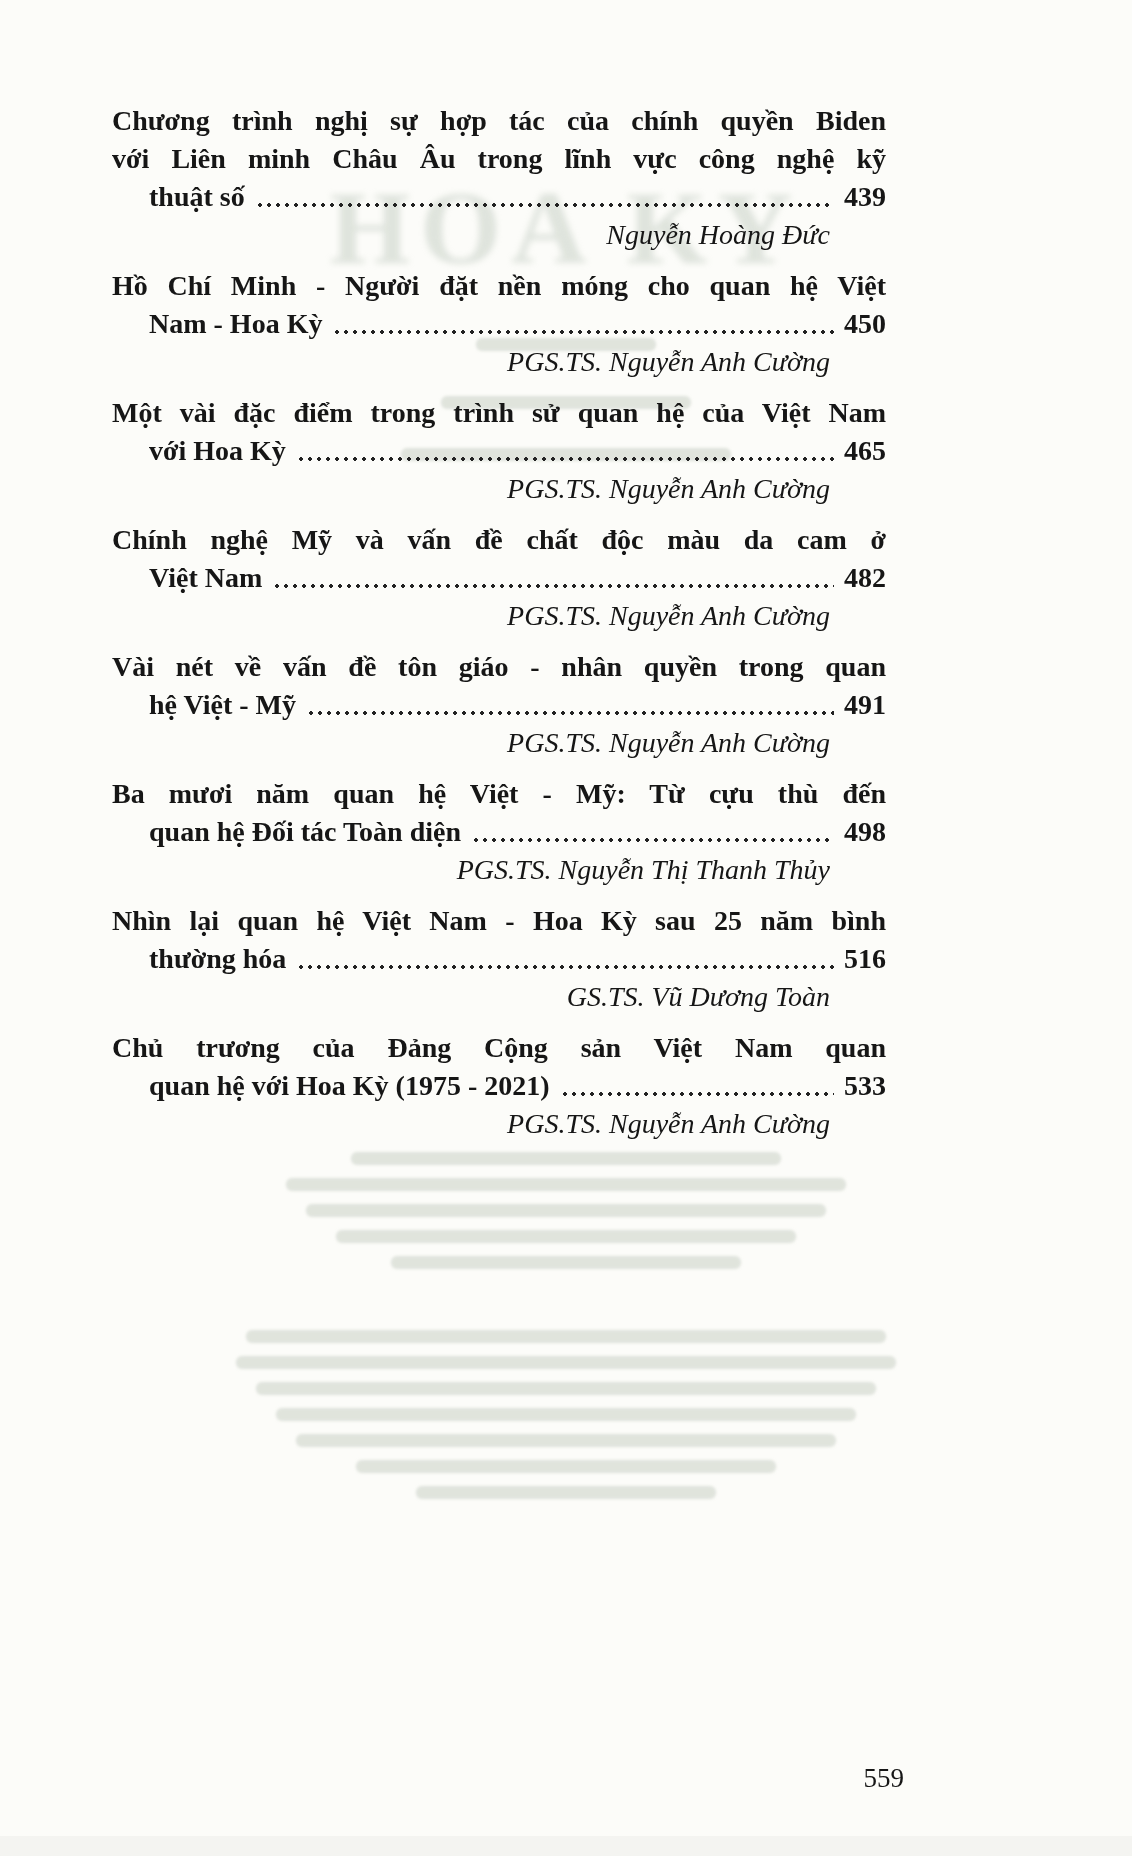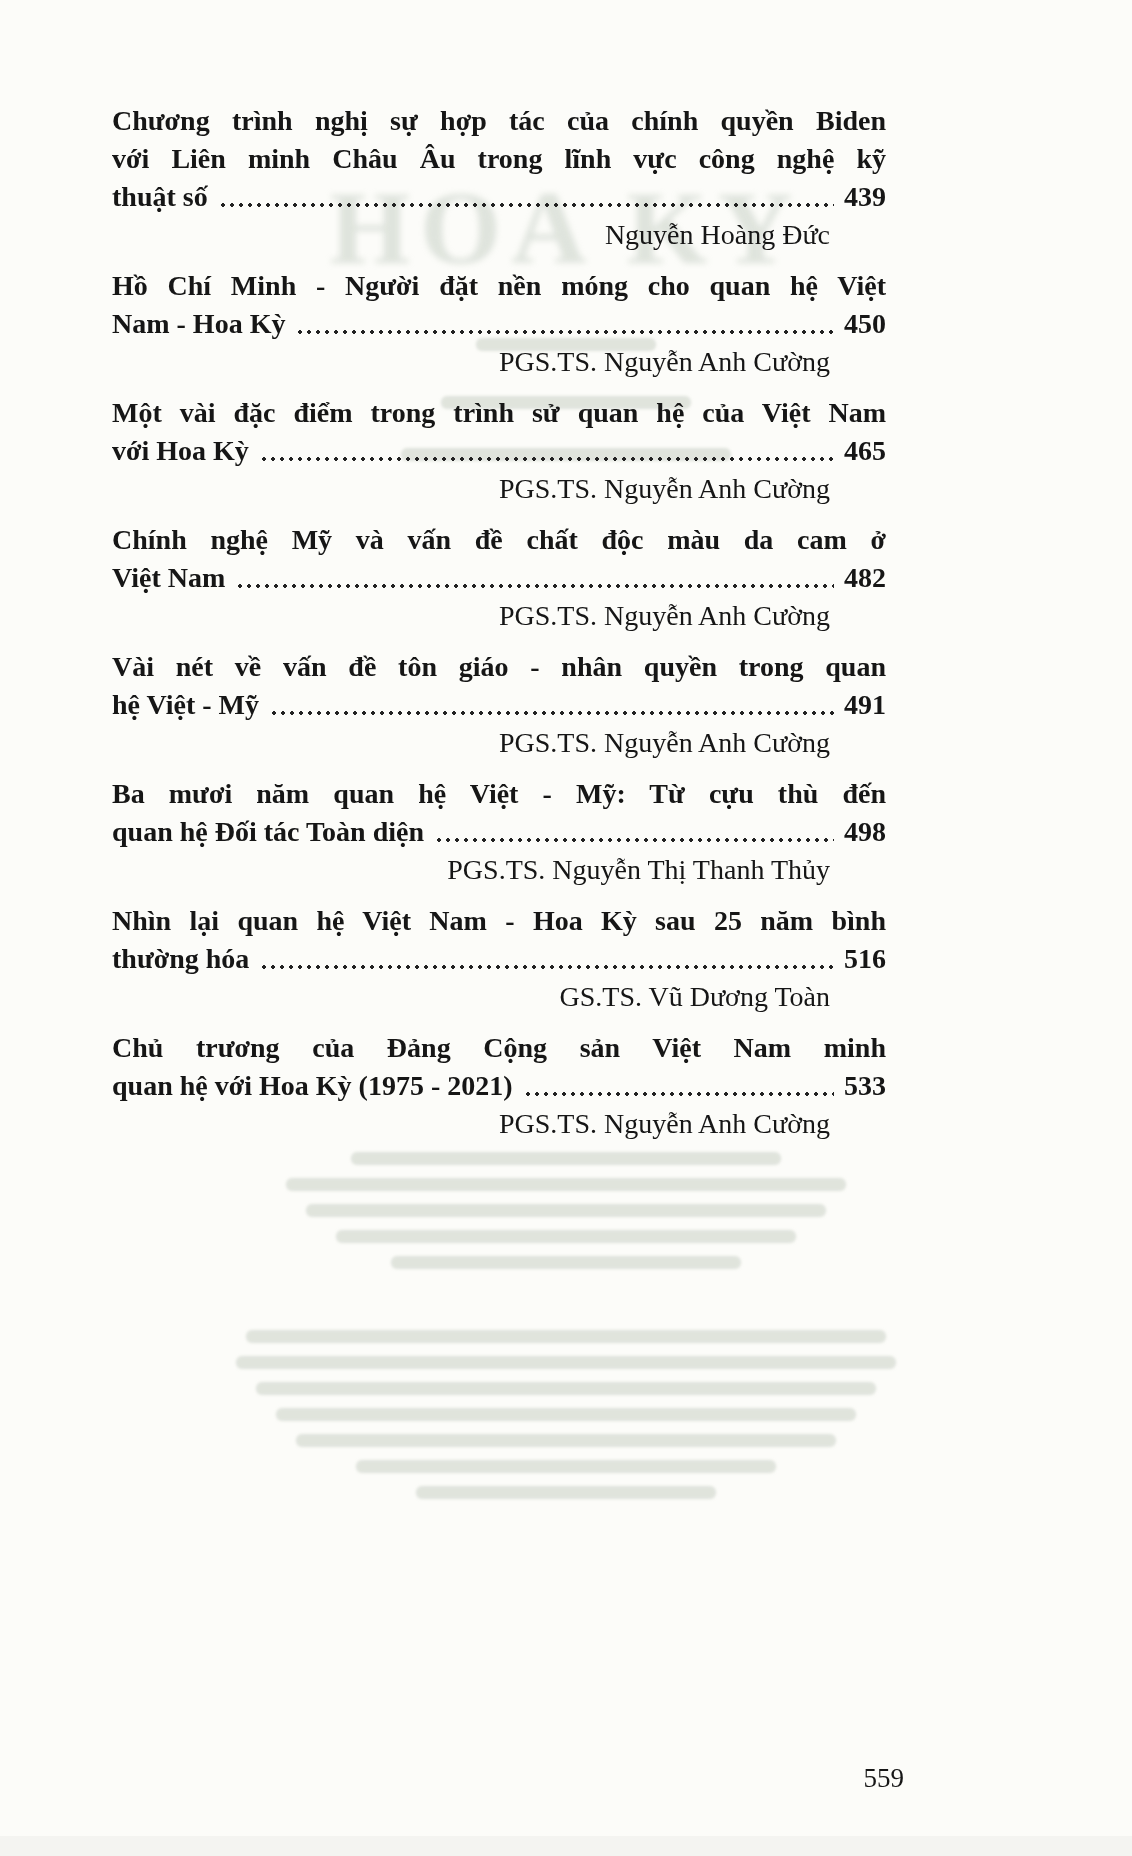--- a/index.html
+++ b/index.html
@@ -53,34 +53,35 @@
     text-align: justify;
     text-align-last: justify;
   }
   .lastline {
     display: flex;
     align-items: baseline;
     font-size: 28px;
     line-height: 38px;
     font-weight: 700;
   }
-  .lastline .last-text { white-space: nowrap; }
+  .lastline .last-text { white-space: nowrap; margin-left: 37px; }
   .leader {
     flex: 1;
     align-self: flex-end;
     height: 8px;
     margin: 0 10px 7px 12px;
     background-image: radial-gradient(circle at 3px 4px, #222 1.7px, transparent 2px);
     background-size: 9px 8px;
     background-repeat: repeat-x;
   }
   .pagenum { white-space: nowrap; }
   .author {
     font-size: 28px;
     line-height: 38px;
+    font-style: italic;
     font-weight: 400;
     text-align: right;
     padding-right: 56px;
   }
   .folio {
     position: absolute;
     right: 228px;
     bottom: 42px;
     font-size: 27px;
     z-index: 2;
@@ -179,21 +180,21 @@
       <div class="jline">Nhìn lại quan hệ Việt Nam - Hoa Kỳ sau 25 năm bình</div>
       <div class="lastline">
         <span class="last-text">thường hóa</span>
         <span class="leader"></span>
         <span class="pagenum">516</span>
       </div>
       <div class="author">GS.TS. Vũ Dương Toàn</div>
     </div>
 
     <div class="entry">
-      <div class="jline">Chủ trương của Đảng Cộng sản Việt Nam minh</div>
+      <div class="jline">Chủ trương của Đảng Cộng sản Việt Nam quan</div>
       <div class="lastline">
         <span class="last-text">quan hệ với Hoa Kỳ (1975 - 2021)</span>
         <span class="leader"></span>
         <span class="pagenum">533</span>
       </div>
       <div class="author">PGS.TS. Nguyễn Anh Cường</div>
     </div>
 
   </div>
 

